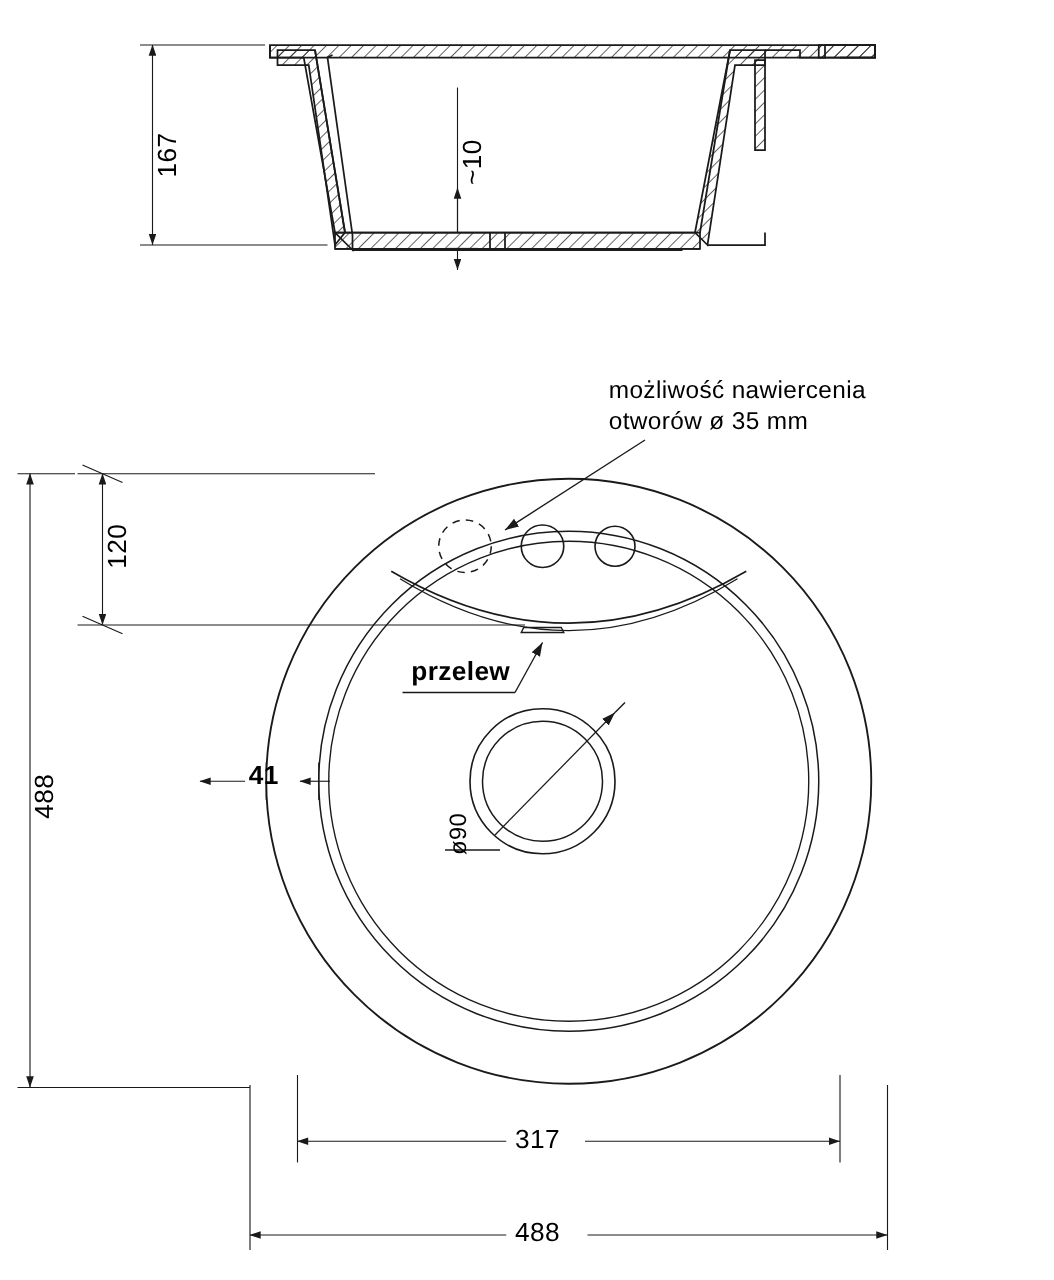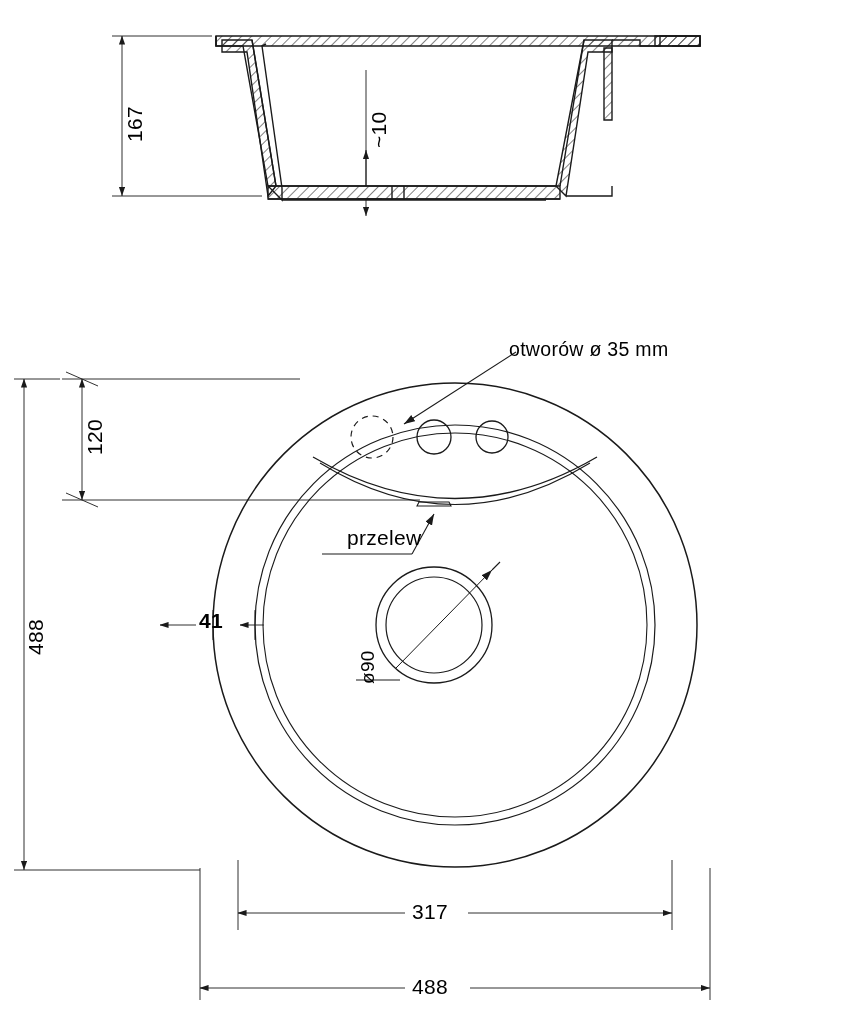--- a/index.html
+++ b/index.html
@@ -178,23 +178,24 @@
       <line x1="710" y1="868" x2="710" y2="1000"></line>
       <line x1="200" y1="988" x2="405" y2="988" marker-start="url(#arrStart)"></line>
       <line x1="470" y1="988" x2="710" y2="988" marker-end="url(#arrEnd)"></line>
     </g>
   </svg>
 
   <div class="lbl rot90" style="left:123px; top:142px;">167</div>
 
   <div class="lbl rot90" style="left:367px; top:148px;">~10</div>
 
-  <div class="lbl note" style="left:509px; top:325px;margin-top:12px;">otworów ø 35 mm</div>
-
-  <div class="lbl" style="left:347px; top:526px;">przelew</div>
+  <div class="lbl note" style="left:487px; top:300px;">możliwość nawiercenia</div>
+  <div class="lbl note" style="left:487px; top:325px;">otworów ø 35 mm</div>
+
+  <div class="lbl" style="left:329px; top:526px;font-weight:bold;">przelew</div>
 
   <div class="lbl rot90" style="left:83px; top:455px;">120</div>
 
   <div class="lbl rot90" style="left:24px; top:655px;">488</div>
 
   <div class="lbl" style="left:199px; top:609px;font-weight:bold;">41</div>
 
   <div class="lbl small rot90" style="left:357px; top:684px;">ø90</div>
 
   <div class="lbl" style="left:412px; top:900px;">317</div>

